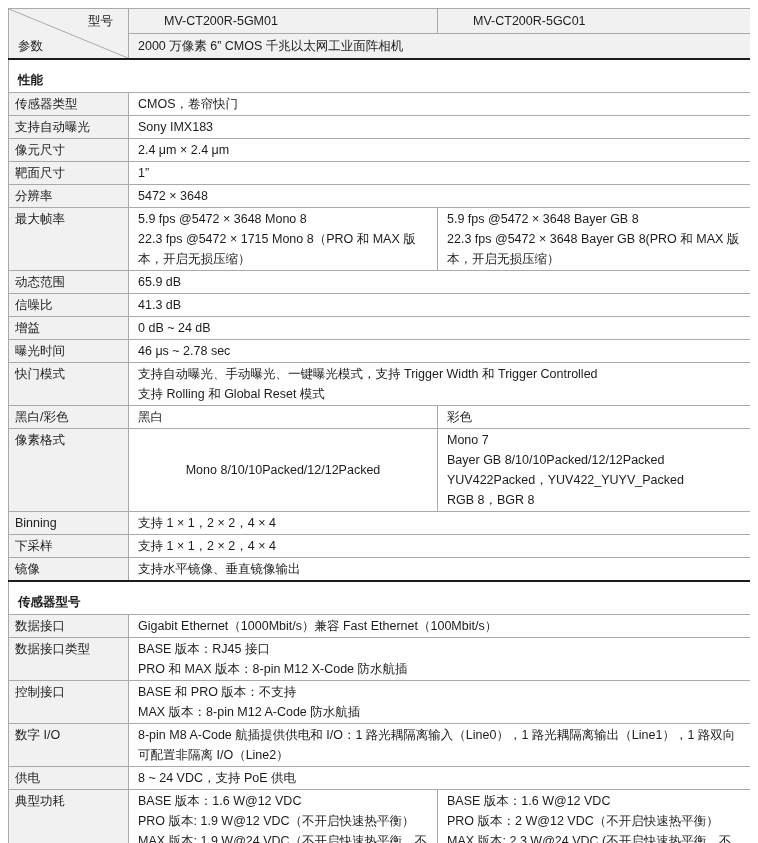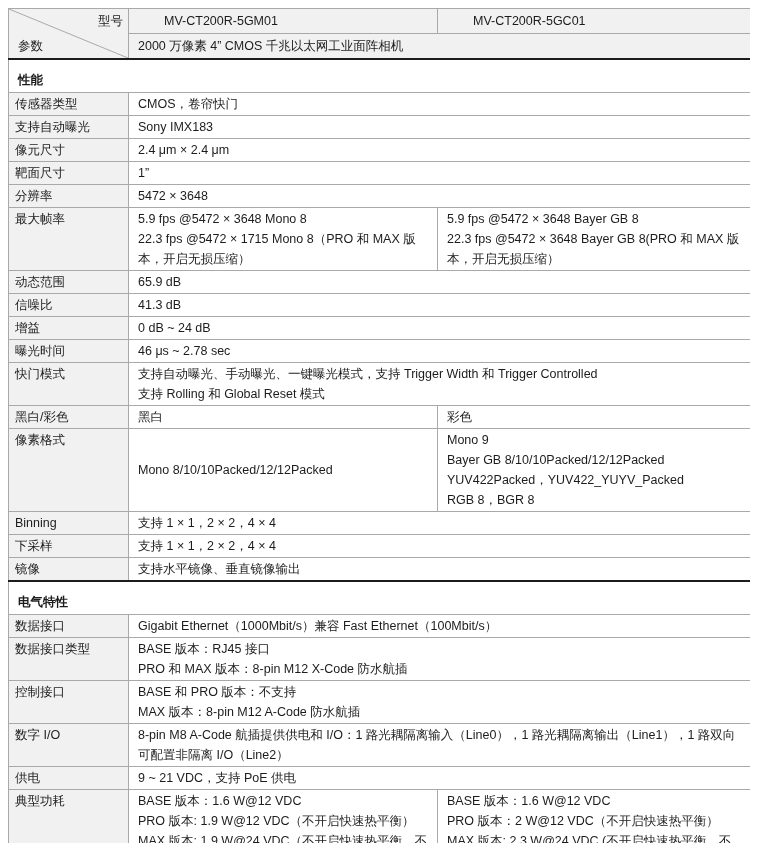--- a/index.html
+++ b/index.html
@@ -36,25 +36,25 @@
     font-weight: bold;
     background: #ffffff;
     padding-top: 10px;
     padding-bottom: 2px;
   }
   td.corner {
     position: relative;
     padding: 0;
     background: var(--header-bg);
   }
-  td.corner .corner-top { position: absolute; top: 2px; right: 5px; }
+  td.corner .corner-top { position: absolute; top: 2px; right: 15px; }
   td.corner .corner-bottom { position: absolute; bottom: 2px; left: 9px; }
   td.corner svg.diag { position: absolute; left: 0; top: 0; width: 100%; height: 100%; display: block; }
   td.corner svg.diag line { stroke: var(--border); stroke-width: 1; }
-  td.vmid { vertical-align: middle; }
+  td.vmid { vertical-align: middle; text-align: center; }
   tr.hdr-row td.model { height: 25px; padding-left: 35px; }
 </style>
 </head>
 <body>
 
 <table class="spec">
   <colgroup>
     <col style="width:120px">
     <col style="width:309px">
     <col style="width:313px">
@@ -65,21 +65,21 @@
         <svg class="diag" viewBox="0 0 100 100" preserveAspectRatio="none">
           <line x1="0" y1="0" x2="100" y2="100" vector-effect="non-scaling-stroke"></line>
         </svg>
         <span class="corner-top">型号</span>
         <span class="corner-bottom">参数</span>
       </td>
       <td class="model">MV-CT200R-5GM01</td>
       <td class="model">MV-CT200R-5GC01</td>
     </tr>
     <tr class="hdr-row">
-      <td colspan="2">2000 万像素  4” CMOS  千兆以太网工业面阵相机</td>
+      <td colspan="2">2000 万像素  6” CMOS  千兆以太网工业面阵相机</td>
     </tr>
   <tr class="section">
         <td colspan="3">性能</td>
       </tr>
       <tr>
         <td class="label">传感器类型</td>
         <td class="value" colspan="2">
           <div>CMOS，卷帘快门</div>
         </td>
       </tr>
@@ -157,21 +157,21 @@
         <td class="value" colspan="1">
           <div>彩色</div>
         </td>
       </tr>
       <tr>
         <td class="label">像素格式</td>
         <td class="value vmid" colspan="1">
           <div>Mono 8/10/10Packed/12/12Packed</div>
         </td>
         <td class="value" colspan="1">
-          <div>Mono 9</div>
+          <div>Mono 7</div>
           <div>Bayer GB 8/10/10Packed/12/12Packed</div>
           <div>YUV422Packed，YUV422_YUYV_Packed</div>
           <div>RGB 8，BGR 8</div>
         </td>
       </tr>
       <tr>
         <td class="label">Binning</td>
         <td class="value" colspan="2">
           <div>支持 1 × 1，2 × 2，4 × 4</div>
         </td>
@@ -182,21 +182,21 @@
           <div>支持 1 × 1，2 × 2，4 × 4</div>
         </td>
       </tr>
       <tr>
         <td class="label">镜像</td>
         <td class="value" colspan="2">
           <div>支持水平镜像、垂直镜像输出</div>
         </td>
       </tr>
       <tr class="section">
-        <td colspan="3">电气特性</td>
+        <td colspan="3">传感器型号</td>
       </tr>
       <tr>
         <td class="label">数据接口</td>
         <td class="value" colspan="2">
           <div>Gigabit Ethernet（1000Mbit/s）兼容 Fast Ethernet（100Mbit/s）</div>
         </td>
       </tr>
       <tr>
         <td class="label">数据接口类型</td>
         <td class="value" colspan="2">
@@ -213,21 +213,21 @@
       </tr>
       <tr>
         <td class="label">数字 I/O</td>
         <td class="value" colspan="2">
           <div>8-pin M8 A-Code 航插提供供电和 I/O：1 路光耦隔离输入（Line0），1 路光耦隔离输出（Line1），1 路双向可配置非隔离 I/O（Line2）</div>
         </td>
       </tr>
       <tr>
         <td class="label">供电</td>
         <td class="value" colspan="2">
-          <div>9 ~ 21 VDC，支持 PoE 供电</div>
+          <div>8 ~ 24 VDC，支持 PoE 供电</div>
         </td>
       </tr>
       <tr>
         <td class="label">典型功耗</td>
         <td class="value" colspan="1">
           <div>BASE 版本：1.6 W@12 VDC</div>
           <div>PRO 版本: 1.9 W@12 VDC（不开启快速热平衡）</div>
           <div>MAX 版本: 1.9 W@24 VDC（不开启快速热平衡、不控制外部设备）</div>
         </td>
         <td class="value" colspan="1">

